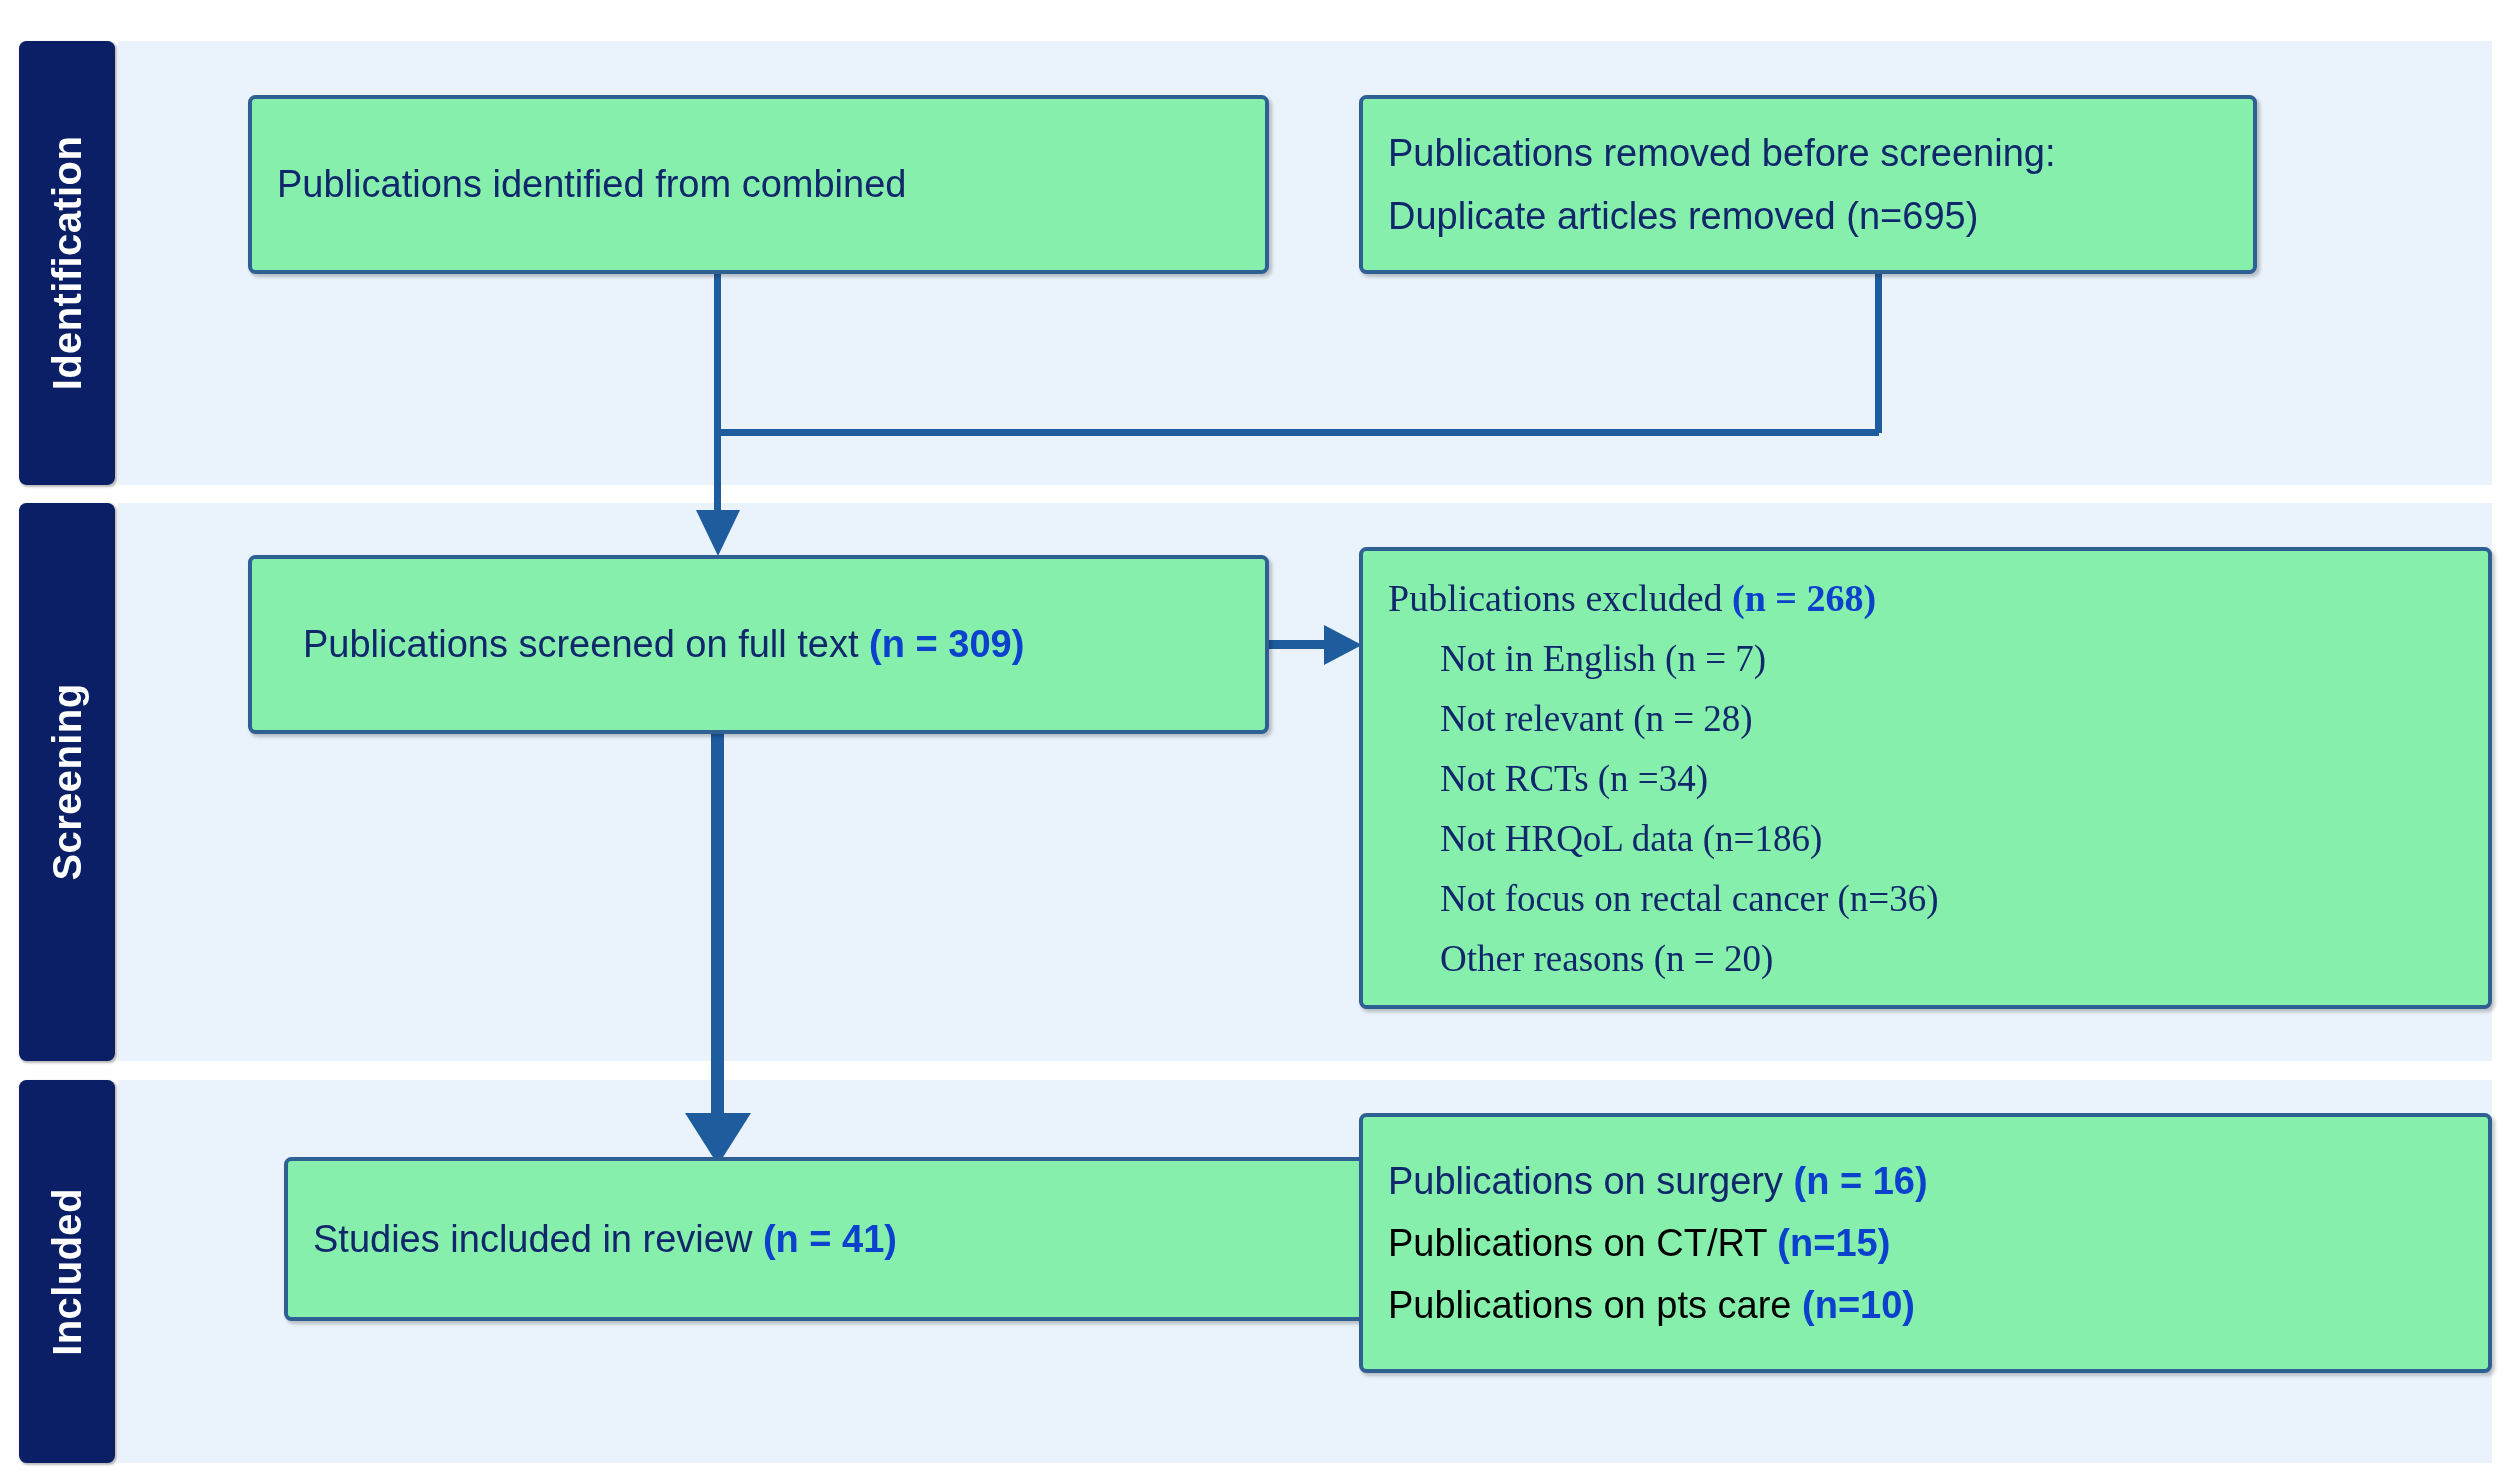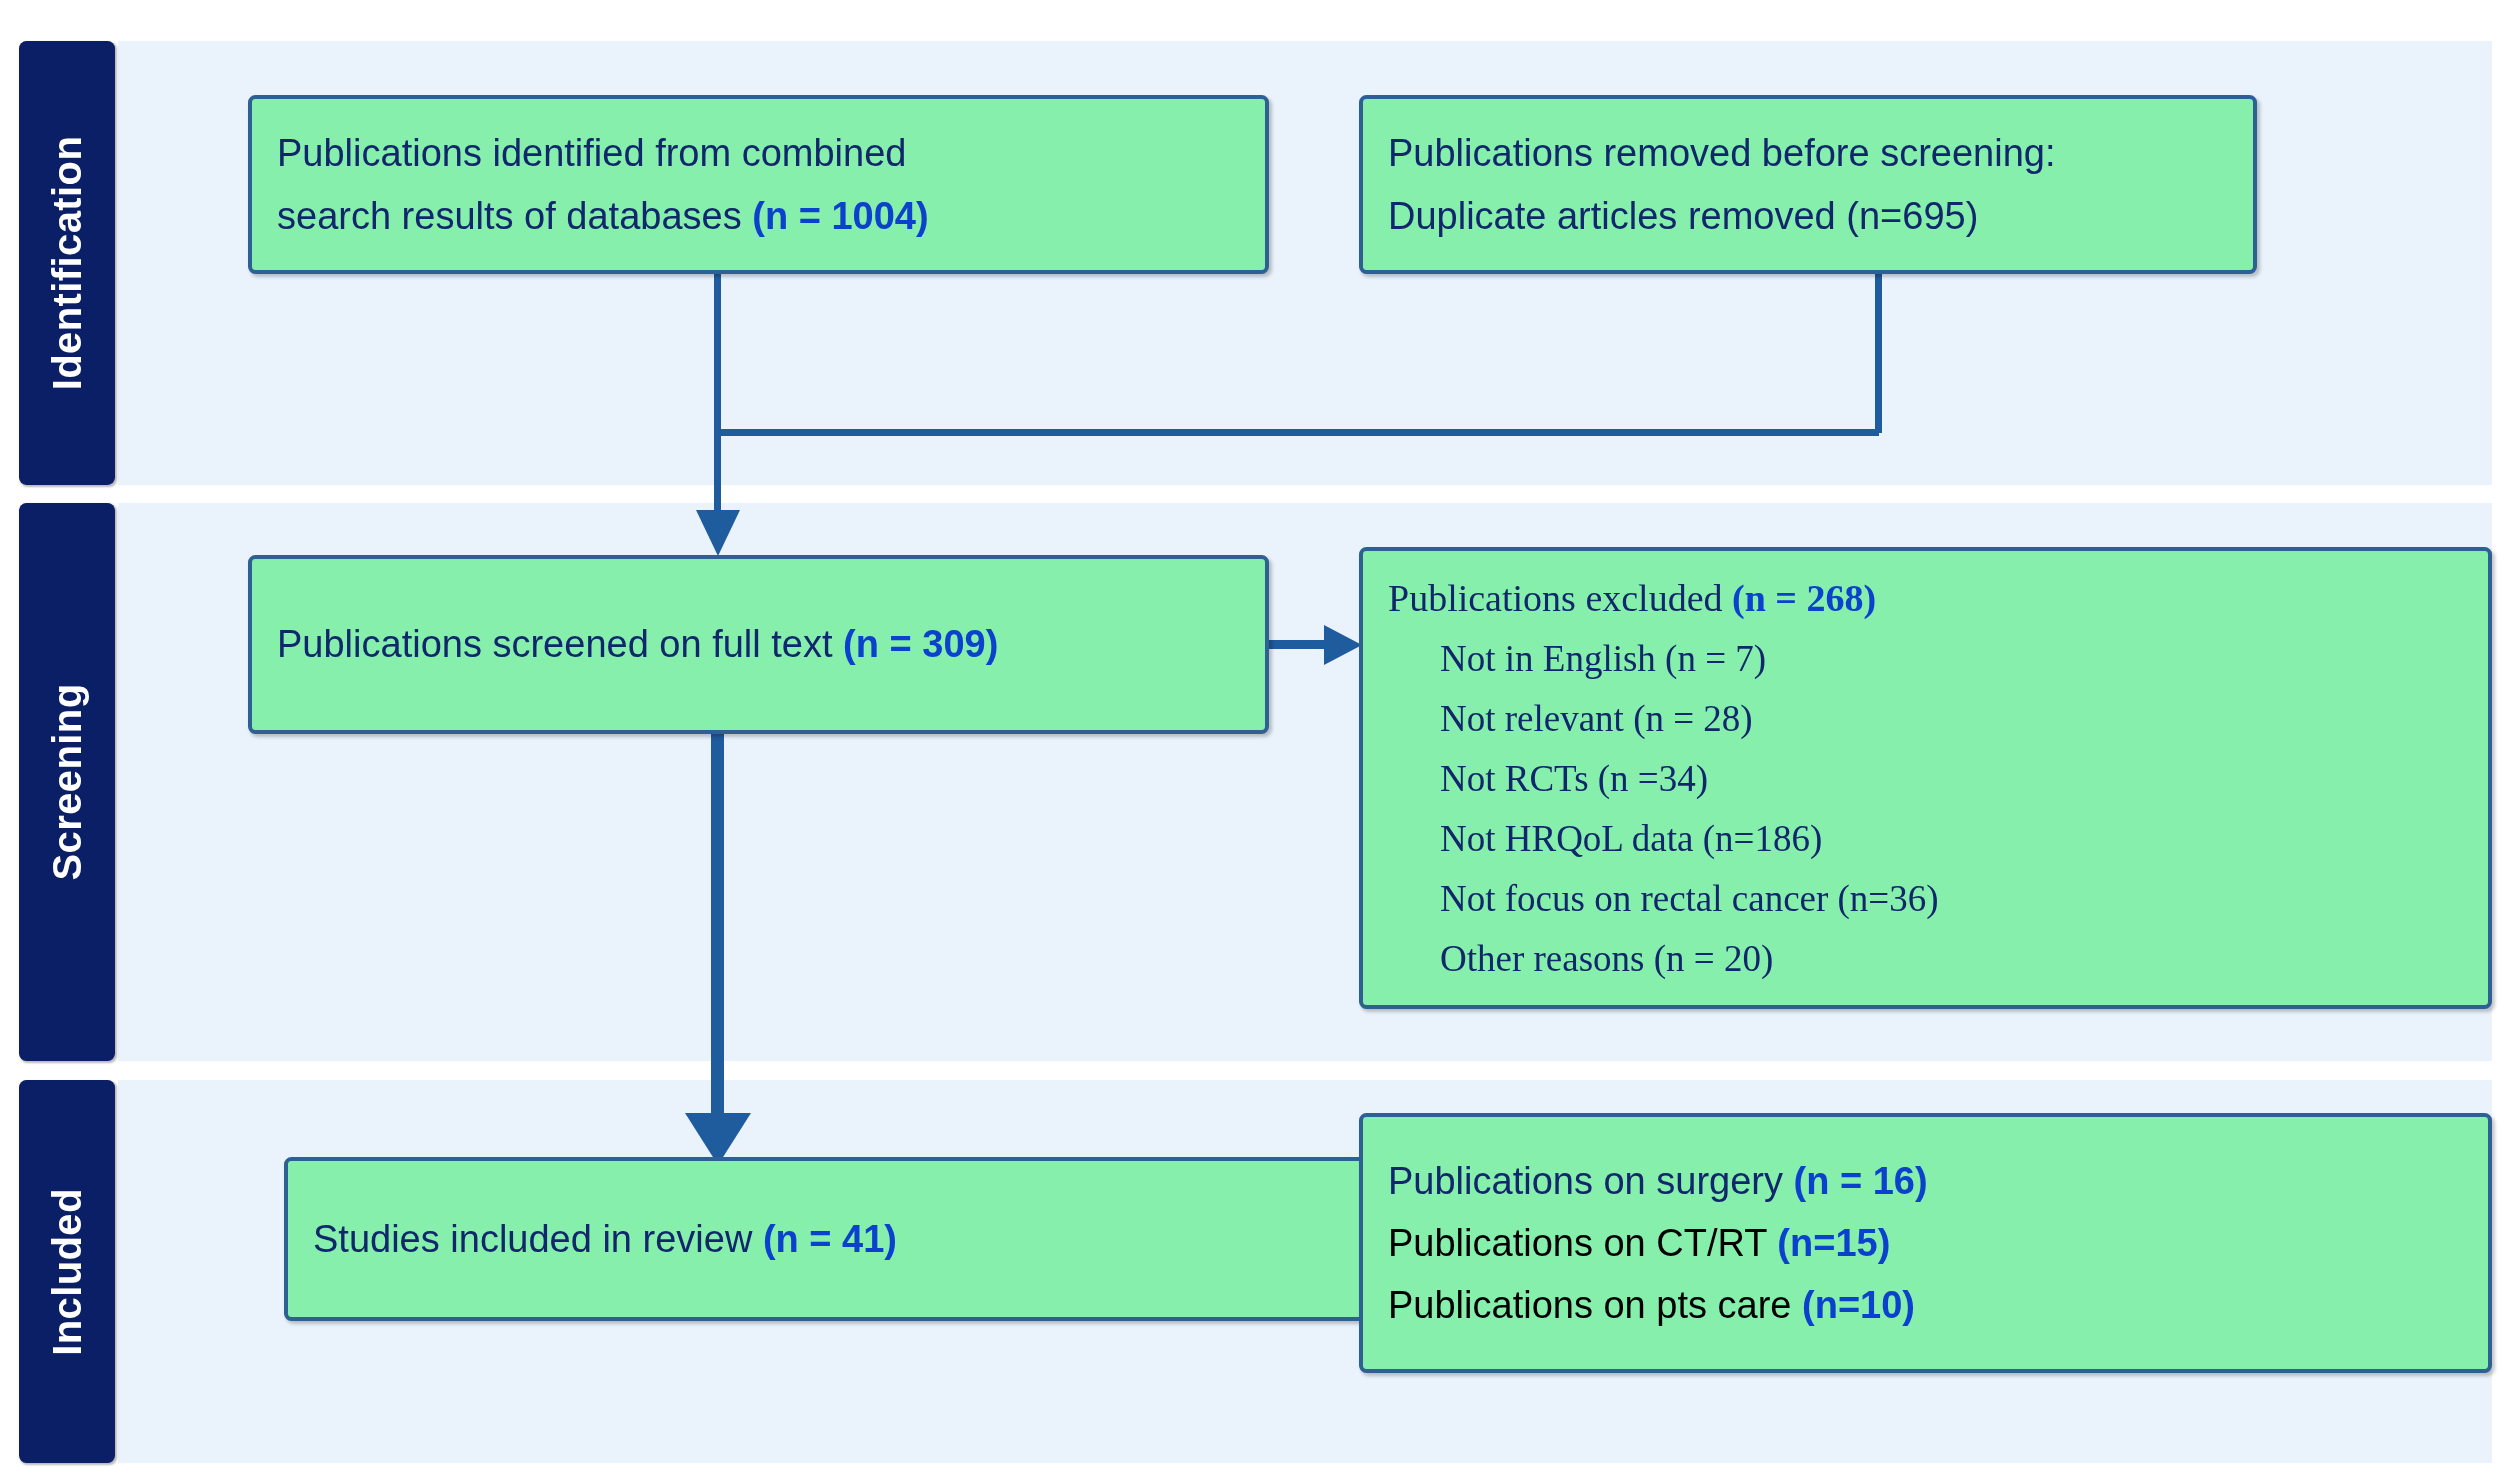--- a/index.html
+++ b/index.html
@@ -79,21 +79,21 @@
     font-size:37px;
     line-height:1.30;
     color:#11276b;
     padding:0 25px 0 77px;
     white-space:nowrap;
   }
 
   
   #box-identified{ left:248px;  top:95px;  width:1021px; height:179px;}
   #box-removed{    left:1359px; top:95px;  width:898px; height:179px;}
-  #box-screened{   left:248px;  top:555px;  width:1021px; height:179px;}
+  #box-screened{   left:248px;  top:555px;  width:1021px; height:179px;padding-left:26px;}
   #box-excluded{   left:1359px; top:547px;  width:1133px; height:462px;font-family:Liberation Serif, serif;}
   #box-included{   left:248px;  top:1157px; width:1090px; height:164px;margin-left:36px;}
   #box-topics{     left:1359px; top:1113px; width:1133px; height:260px;}
 
   #box-identified .line{padding-top:0;}
 
   
   .conn{position:absolute;background:#1e5c9e;}
   
   #conn-v1{left:714px; top:274px; width:7.4px; height:248px;}
@@ -157,21 +157,20 @@
   <div id="arrow-v1"></div>
 
   <div class="conn" id="conn-v2"></div>
   <div id="arrow-v2"></div>
 
   <div class="conn" id="conn-h2"></div>
   <div id="arrow-h2"></div>
 
   <div class="fbox" id="box-identified">
     <div class="line">Publications identified from combined</div>
-    <div class="line"><span>search results of databases </span><span class="n-blue">(n = 1004)</span></div>
   </div>
 
   <div class="fbox" id="box-removed">
     <div class="line">Publications removed before screening:</div>
     <div class="line">Duplicate articles removed (n=695)</div>
   </div>
 
   <div class="fbox" id="box-screened">
     <div class="line"><span>Publications screened on full text </span><span class="n-blue">(n = 309)</span></div>
   </div>

